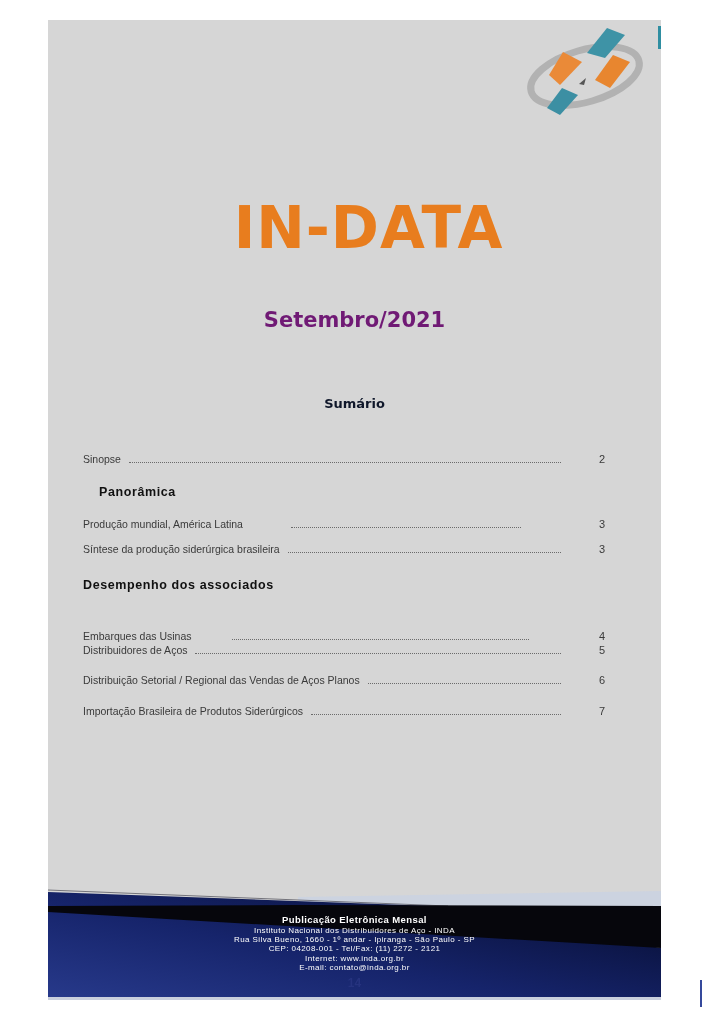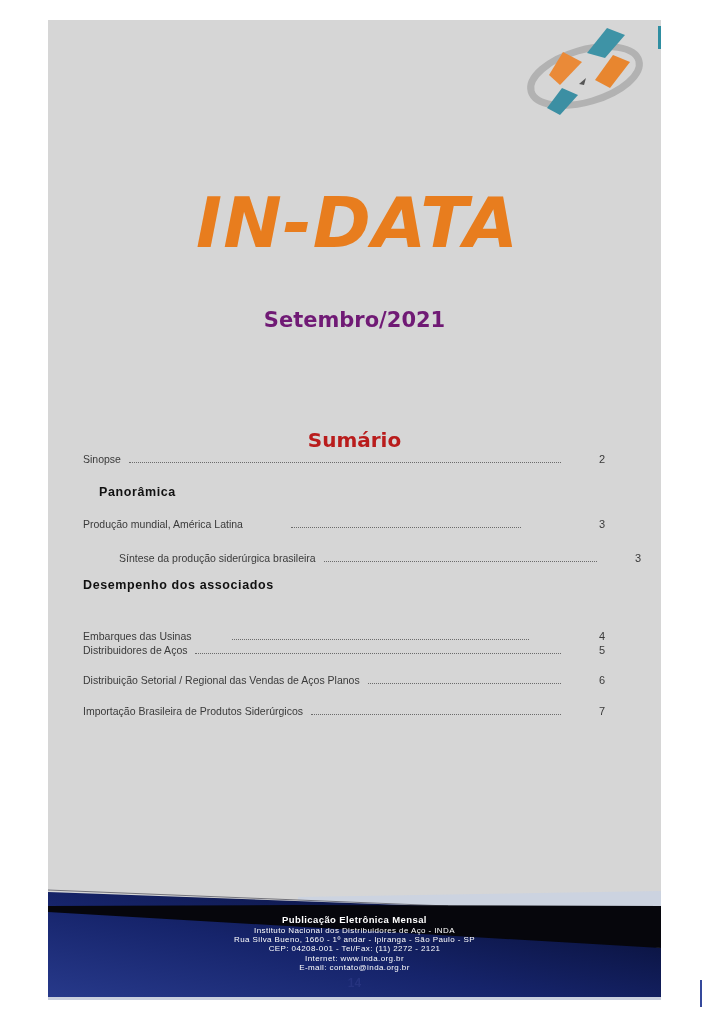--- a/index.html
+++ b/index.html
@@ -2,34 +2,34 @@
 <html><head>
 <meta charset="utf-8">
 <style>
   html,body{margin:0;padding:0;background:#ffffff;}
   .canvas{position:relative;width:709px;height:1024px;background:#ffffff;overflow:hidden;
           font-family:"DejaVu Sans","Liberation Sans",sans-serif;}
   .page{position:absolute;left:48px;top:20px;width:613px;height:980px;background:#d6d6d6;}
   .logo{position:absolute;left:462px;top:2px;width:145px;height:105px;}
   .tick-top{position:absolute;left:610px;top:6px;width:3px;height:23px;background:#2f8ea1;}
   .tick-bottom{position:absolute;left:700px;top:980px;width:2px;height:27px;background:#35499c;}
-  .title{position:absolute;left:0;top:165px;width:100%;margin:3px;text-align:center;
-         font-size:70px;font-weight:700;color:#e87d1e;letter-spacing:1px;line-height:1;font-style:italic;}
+  .title{position:absolute;left:0;top:165px;width:100%;margin:14px;text-align:center;
+         font-size:58px;font-weight:700;color:#e87d1e;letter-spacing:1px;line-height:1;}
   .subtitle{position:absolute;left:0;top:288px;width:100%;text-align:center;
             font-size:21px;font-weight:700;color:#701a75;}
   .sumario{position:absolute;left:0;top:376px;width:100%;text-align:center;
-           font-size:20px;font-weight:700;color:#b91c1c;margin-top:32px;}
+           font-size:13px;font-weight:700;color:#0f172a;}
   .toc{position:absolute;left:35px;top:430px;width:522px;
        font-family:"Liberation Sans",sans-serif;}
   .toc-row{position:absolute;left:0;width:100%;display:flex;align-items:flex-end;height:15px;}
   .toc-label{font-size:10.5px;color:#3a3a3a;white-space:nowrap;}
   .toc-row.heading .toc-label{font-size:12.5px;font-weight:700;color:#111;letter-spacing:.6px;}
   .toc-leader{flex:1;border-bottom:1px dotted #6b6b6b;margin:0 28px 2px 8px;height:1px;}
   .toc-page{width:16px;text-align:right;font-size:11px;color:#3a3a3a;}
-  .r0{top:0;align-items:flex-end;} .r1{top:34px;padding-left:16px;} .r2{top:65px;gap:40px;} .r3{top:99px;margin-left:36px;} .r4{top:127px;}
+  .r0{top:0;align-items:flex-end;} .r1{top:34px;padding-left:16px;} .r2{top:65px;gap:40px;} .r3{top:90px;} .r4{top:127px;}
   .r5{top:177px;gap:32px;} .r6{top:191px;} .r7{top:221px;} .r8{top:252px;}
   .footer{position:absolute;left:0;top:858px;width:613px;height:122px;}
   .footer svg{position:absolute;left:0;top:0;}
   .footer-text{position:absolute;left:0;top:36px;width:100%;text-align:center;color:#fefefe;
                font-family:"Liberation Sans",sans-serif;letter-spacing:.4px;}
   .f-bold{font-size:9.5px;font-weight:700;line-height:12px;}
   .f-line{font-size:8px;line-height:9.2px;}
   .f-page{margin-top:4px;font-size:12px;font-weight:700;color:#26337f;letter-spacing:0;}
 </style>
 </head>

